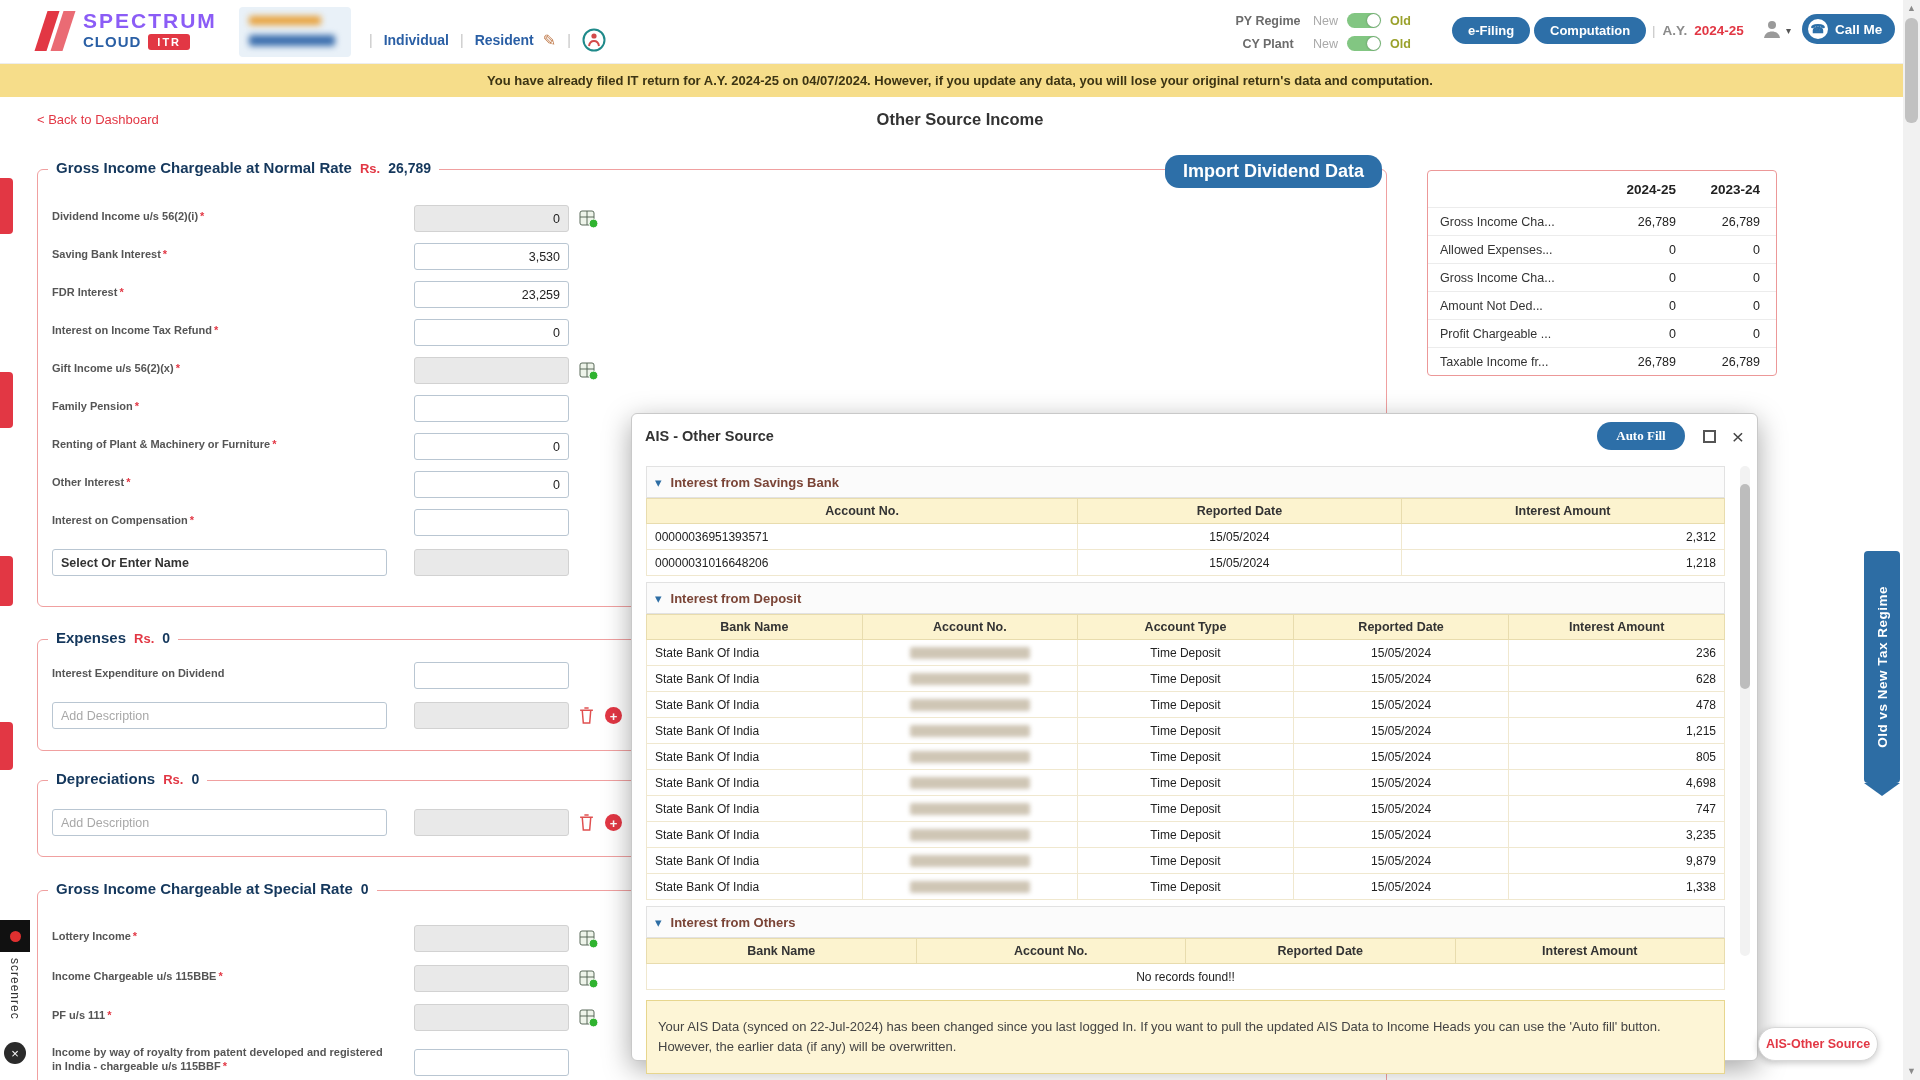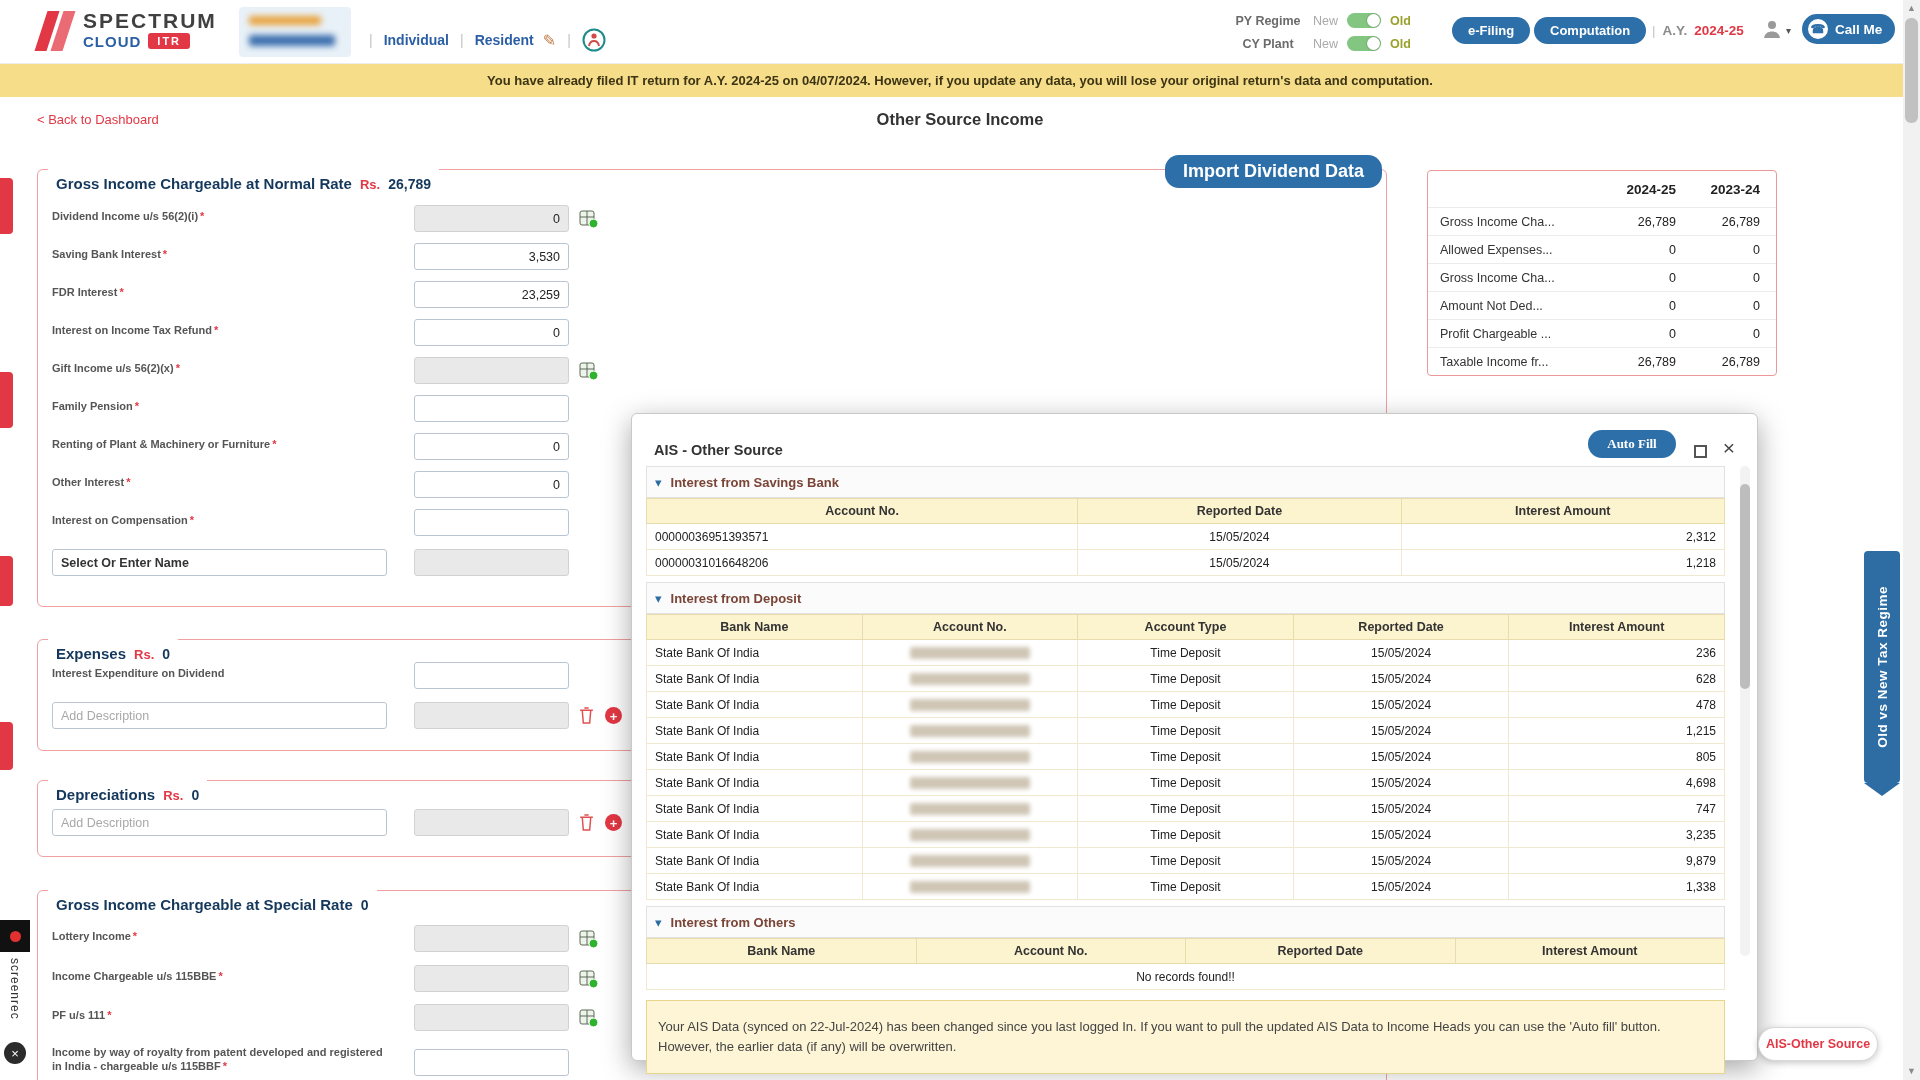--- a/index.html
+++ b/index.html
@@ -9,22 +9,22 @@
   
   .hdr { position:absolute; top:0; left:0; width:1920px; height:64px; background:#fff;
          border-bottom:1px solid #ededed; z-index:10; }
   .logo { position:absolute; left:37px; top:8px; display:flex; gap:10px; }
   .logo-mark { width:36px; height:46px; position:relative; }
   .logo-mark::before { content:""; position:absolute; left:4px; top:3px; width:12px; height:40px;
                        background:#e23744; transform:skewX(-18deg); }
   .logo-mark::after  { content:""; position:absolute; left:20px; top:3px; width:12px; height:40px;
                        background:#ea6b74; transform:skewX(-18deg); }
   .brandcol { display:flex; flex-direction:column; }
-  .brand1 { font-size:21px; font-weight:bold; color:#404040; letter-spacing:2px; line-height:25px; }
-  .brand2 { font-size:15px; font-weight:bold; color:#2a5fa5; letter-spacing:1px; display:flex; gap:7px; align-items:flex-start; }
+  .brand1 { font-size:21px; font-weight:bold; color:#8b5cf6; letter-spacing:2px; line-height:25px; }
+  .brand2 { font-size:15px; font-weight:bold; color:#2a5fa5; letter-spacing:1px; display:flex; gap:7px; align-items:flex-end; }
   .brandtag { background:#e23744; color:#fff; font-size:11px; font-weight:bold; padding:2px 9px;
               border-radius:3px; letter-spacing:2px; }
   .badge { position:absolute; left:239px; top:7px; width:112px; height:50px; background:#e9f1f8;
            border-radius:4px; padding:9px 10px; }
   .blur-orange { width:72px; height:9px; background:#e8a23c; filter:blur(3px); border-radius:2px; margin-bottom:10px; }
   .blur-blue   { width:86px; height:11px; background:#3c6fae; filter:blur(3px); border-radius:2px; }
   .hlinks { position:absolute; left:358px; top:0; height:64px; display:flex; align-items:center; font-size:14px;margin-top:8px; }
   .sep::before { content:"|"; color:#c4c4c4; margin:0 11px; font-size:14px; }
   .hlink { color:#2a5fa5; font-weight:bold; cursor:pointer; }
   .pencil { margin-left:9px; cursor:pointer; }
@@ -61,21 +61,21 @@
 
   
   .backlink { position:absolute; left:37px; top:112px; color:#e23744; font-size:13px; cursor:pointer; }
   .pagetitle { position:absolute; left:0; top:110px; width:1920px; text-align:center; font-size:16.5px;
                font-weight:bold; color:#333; }
 
   
   .section { position:absolute; left:37px; width:1350px; border:1px solid #f0a0a0; border-radius:6px; background:#fff; }
   .sec-head { position:absolute; top:-11px; left:10px; background:#fff; padding:0 8px; display:flex;
               gap:8px; align-items:baseline; white-space:nowrap; }
-  .sec-title { font-size:15px; font-weight:bold; color:#14375c;margin-top:16px; }
+  .sec-title { font-size:15px; font-weight:bold; color:#14375c; }
   .sec-rs { font-size:13px; font-weight:bold; color:#e23744; }
   .sec-amt { font-size:14px; font-weight:bold; color:#14375c; }
   .importbtn { position:absolute; top:-15px; right:4px; background:#2d6fa8; color:#fff; border:none;
                border-radius:14px; font-size:18px; font-weight:bold; padding:6px 18px; cursor:pointer;
                font-family:inherit; }
   .frow { position:absolute; left:14px; right:14px; height:28px; }
   .flabel { position:absolute; left:0; top:5px; font-size:11px; font-weight:bold; color:#555; max-width:340px; line-height:1.25; }
   .req::after { content:"*"; color:#e23744; margin-left:2px; }
   .inp { position:absolute; left:362px; width:155px; height:27px; border:1px solid #b9c6d2; border-radius:3px;
          font-family:"Liberation Sans",sans-serif; font-size:12.5px; padding:0 8px; color:#222; background:#fff; }
@@ -94,21 +94,21 @@
               border-radius:4px; background:#fff; font-size:12.5px; z-index:5; }
   .sumrow { display:flex; height:28px; align-items:center; border-top:1px solid #ececec; }
   .sumrow.head { border-top:none; height:36px; font-weight:bold; font-size:13.5px; }
   .sl { flex:1; padding-left:12px; color:#333; }
   .sv1 { width:100px; text-align:right; padding-right:6px; color:#222; }
   .sv2 { width:94px; text-align:right; padding-right:16px; color:#222; }
 
   
   .modal { position:absolute; left:631px; top:413px; width:1127px; height:648px; background:#fff;
            border:1px solid #c9c9c9; border-radius:6px; box-shadow:0 8px 28px rgba(0,0,0,.35); z-index:20; }
-  .mhead { height:44px; display:flex; align-items:flex-end; padding:0 22px; }
+  .mhead { height:44px; display:flex; align-items:center; padding:0 13px; }
   .mtitle { font-size:14.5px; font-weight:bold; color:#333; flex:1; }
   .autofill { background:#2d6fa8; color:#fff; font-size:13px; font-weight:bold; border:none;
               border-radius:15px; padding:6px 19px; cursor:pointer; font-family:Liberation Serif, serif; }
   .maxbox { width:13px; height:13px; border:2px solid #555; margin-left:18px; cursor:pointer; }
   .closex { margin-left:16px; cursor:pointer; color:#444; font-size:21px; line-height:1; }
   .closex::before { content:"×"; }
   .mbody { position:absolute; top:46px; left:14px; right:32px; }
   .msec { height:32px; background:#fbfbfb; border:1px solid #e2e2e2; display:flex; align-items:center;
           padding-left:8px; margin-top:6px; cursor:pointer; }
   .chev::before { content:"▾"; color:#2d6da4; font-size:13px; margin-right:9px; }

